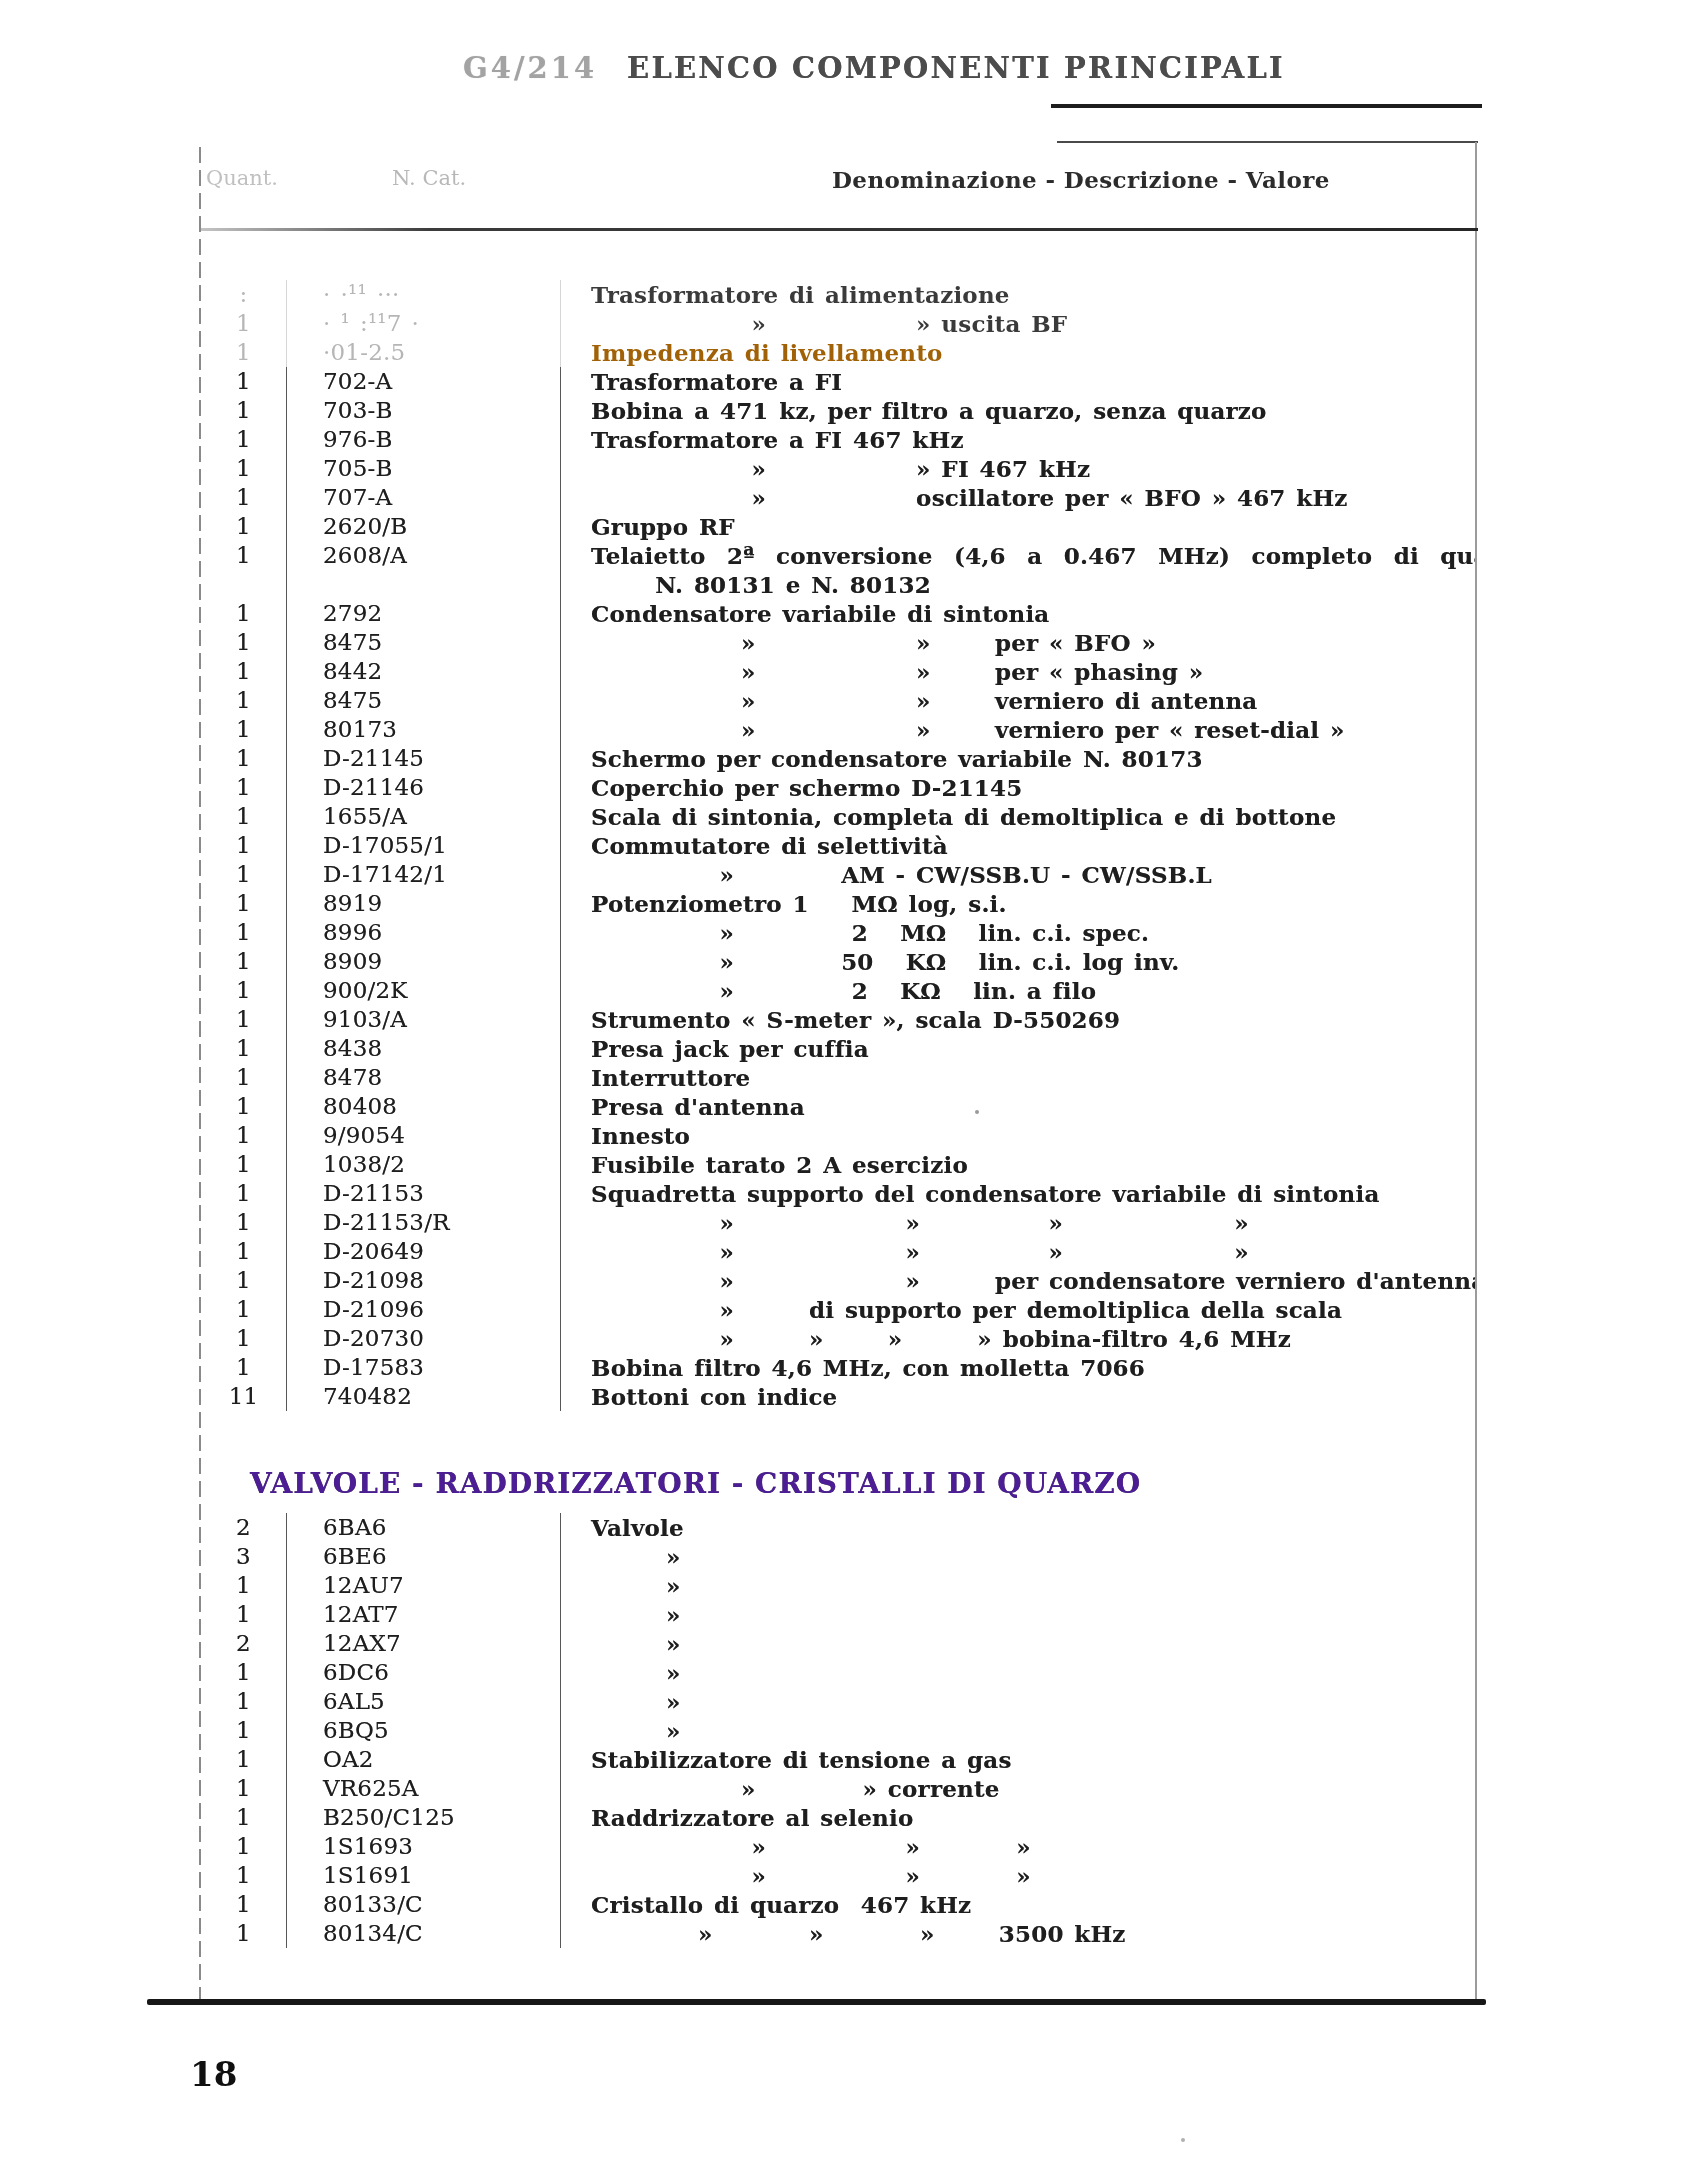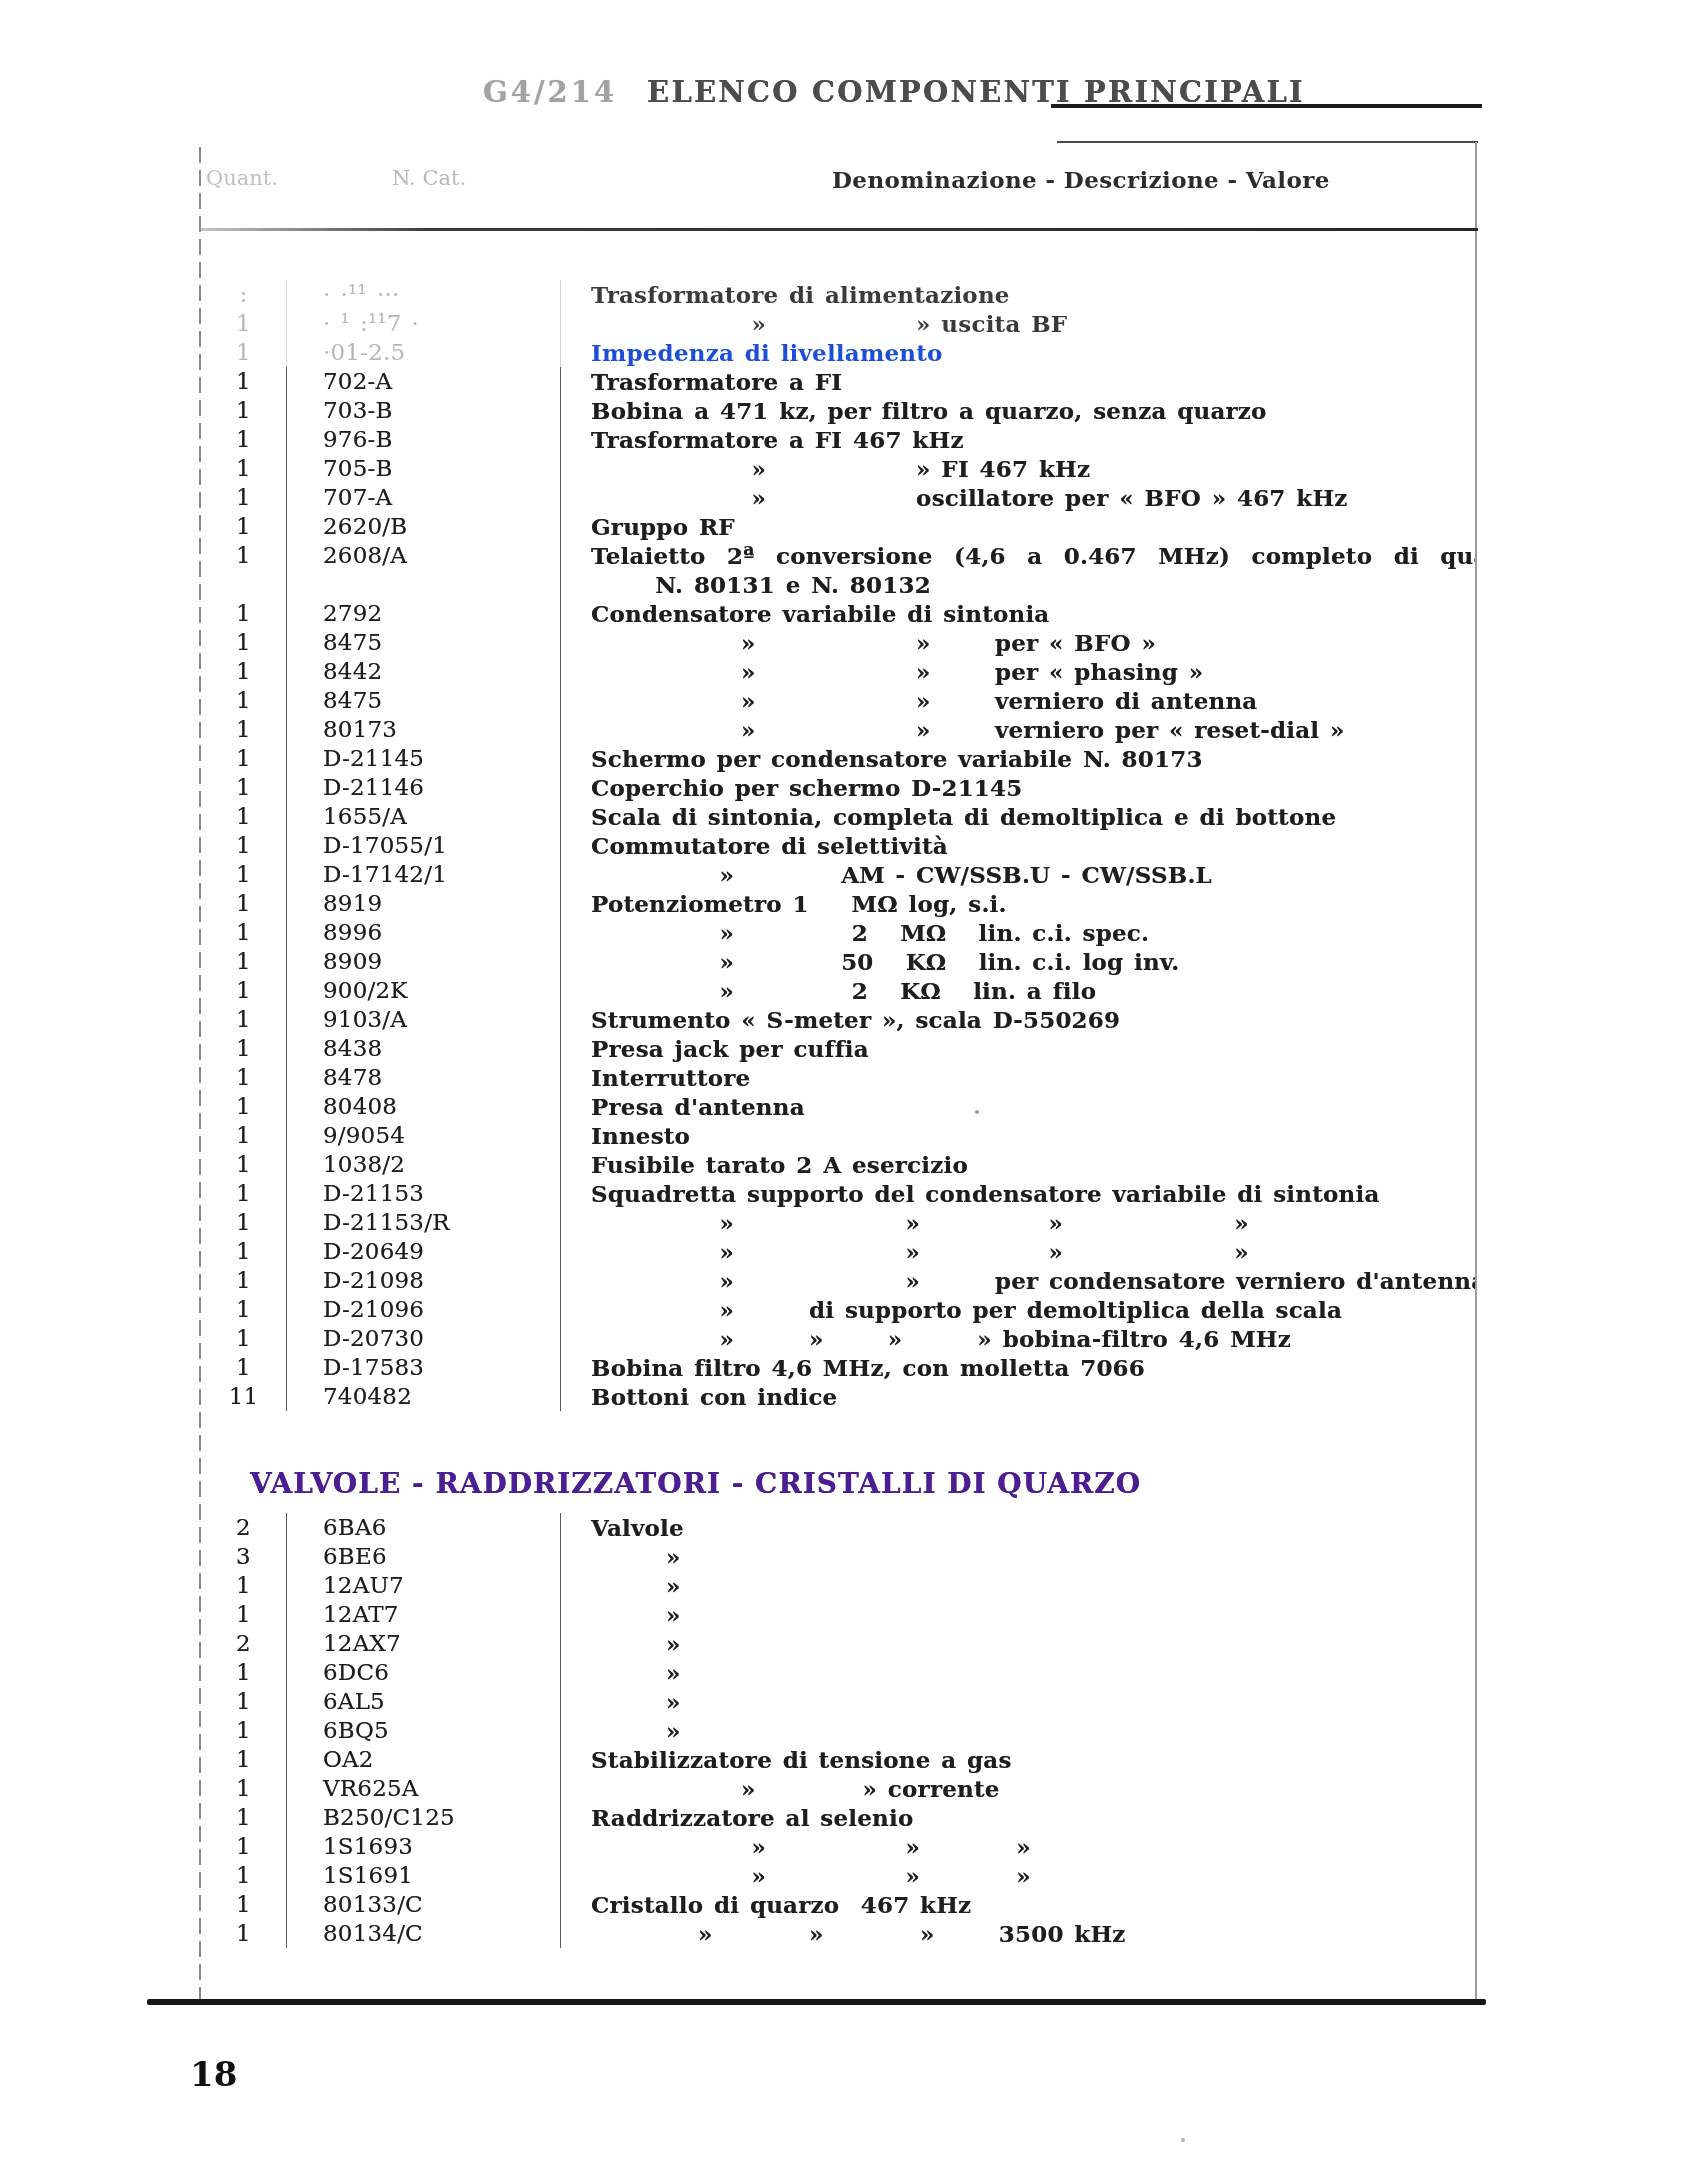--- a/index.html
+++ b/index.html
@@ -2,21 +2,21 @@
 <html><head>
 <meta charset="utf-8">
 <style>
   html,body{margin:0;padding:0;background:#e8e8e8;}
   #page{
     position:relative;width:1683px;height:2173px;background:#ffffff;
     font-family:"DejaVu Serif","Liberation Serif",serif;
     color:#1e1e1e;overflow:hidden;
   }
   
-  #title{position:absolute;left:483px;top:51px;font-size:29px;font-weight:bold;white-space:pre;margin-top:24px;}
+  #title{position:absolute;left:463px;top:51px;font-size:29px;font-weight:bold;white-space:pre;}
   #title .prefix{color:#a3a3a3;letter-spacing:3px;text-shadow:0 0 1px #cfcfcf;}
   #title .main{color:#4c4c4c;letter-spacing:2.2px;margin-left:30px;text-shadow:0 0 0.6px #6a6a6a;}
   
   .hline,.vline{position:absolute;}
   #top-line-a{left:1051px;top:104px;width:431px;height:4px;background:#1d1d1d;}
   #top-line-b{left:1057px;top:141px;width:421px;height:2px;background:#4a4a4a;}
   #header-underline{left:201px;top:228px;width:1277px;height:2.5px;
     background:linear-gradient(to right,#c4c4c4,#3b3b3b 18%,#262626);}
   #left-border{left:199px;top:147px;width:2px;height:1857px;
     background:repeating-linear-gradient(to bottom,#8a8a8a 0 16px,transparent 16px 23px);}
@@ -73,21 +73,21 @@
         <div class="cell desc" style="color: rgb(58, 58, 58);">Trasformatore di alimentazione</div>
       </div>
       <div class="trow faded">
         <div class="cell qty">1</div>
         <div class="cell cat">· ¹ :¹¹7 ·</div>
         <div class="cell desc" style="color: rgb(58, 58, 58);">               »              » uscita BF</div>
       </div>
       <div class="trow faded">
         <div class="cell qty">1</div>
         <div class="cell cat">·01-2.5</div>
-        <div class="cell desc" style="color: #1d4ed8;">Impedenza di livellamento</div>
+        <div class="cell desc" style="color: #a16207;">Impedenza di livellamento</div>
       </div>
       <div class="trow">
         <div class="cell qty">1</div>
         <div class="cell cat">702-A</div>
         <div class="cell desc">Trasformatore a FI</div>
       </div>
       <div class="trow">
         <div class="cell qty">1</div>
         <div class="cell cat">703-B</div>
         <div class="cell desc">Bobina a 471 kz, per filtro a quarzo, senza quarzo</div>

